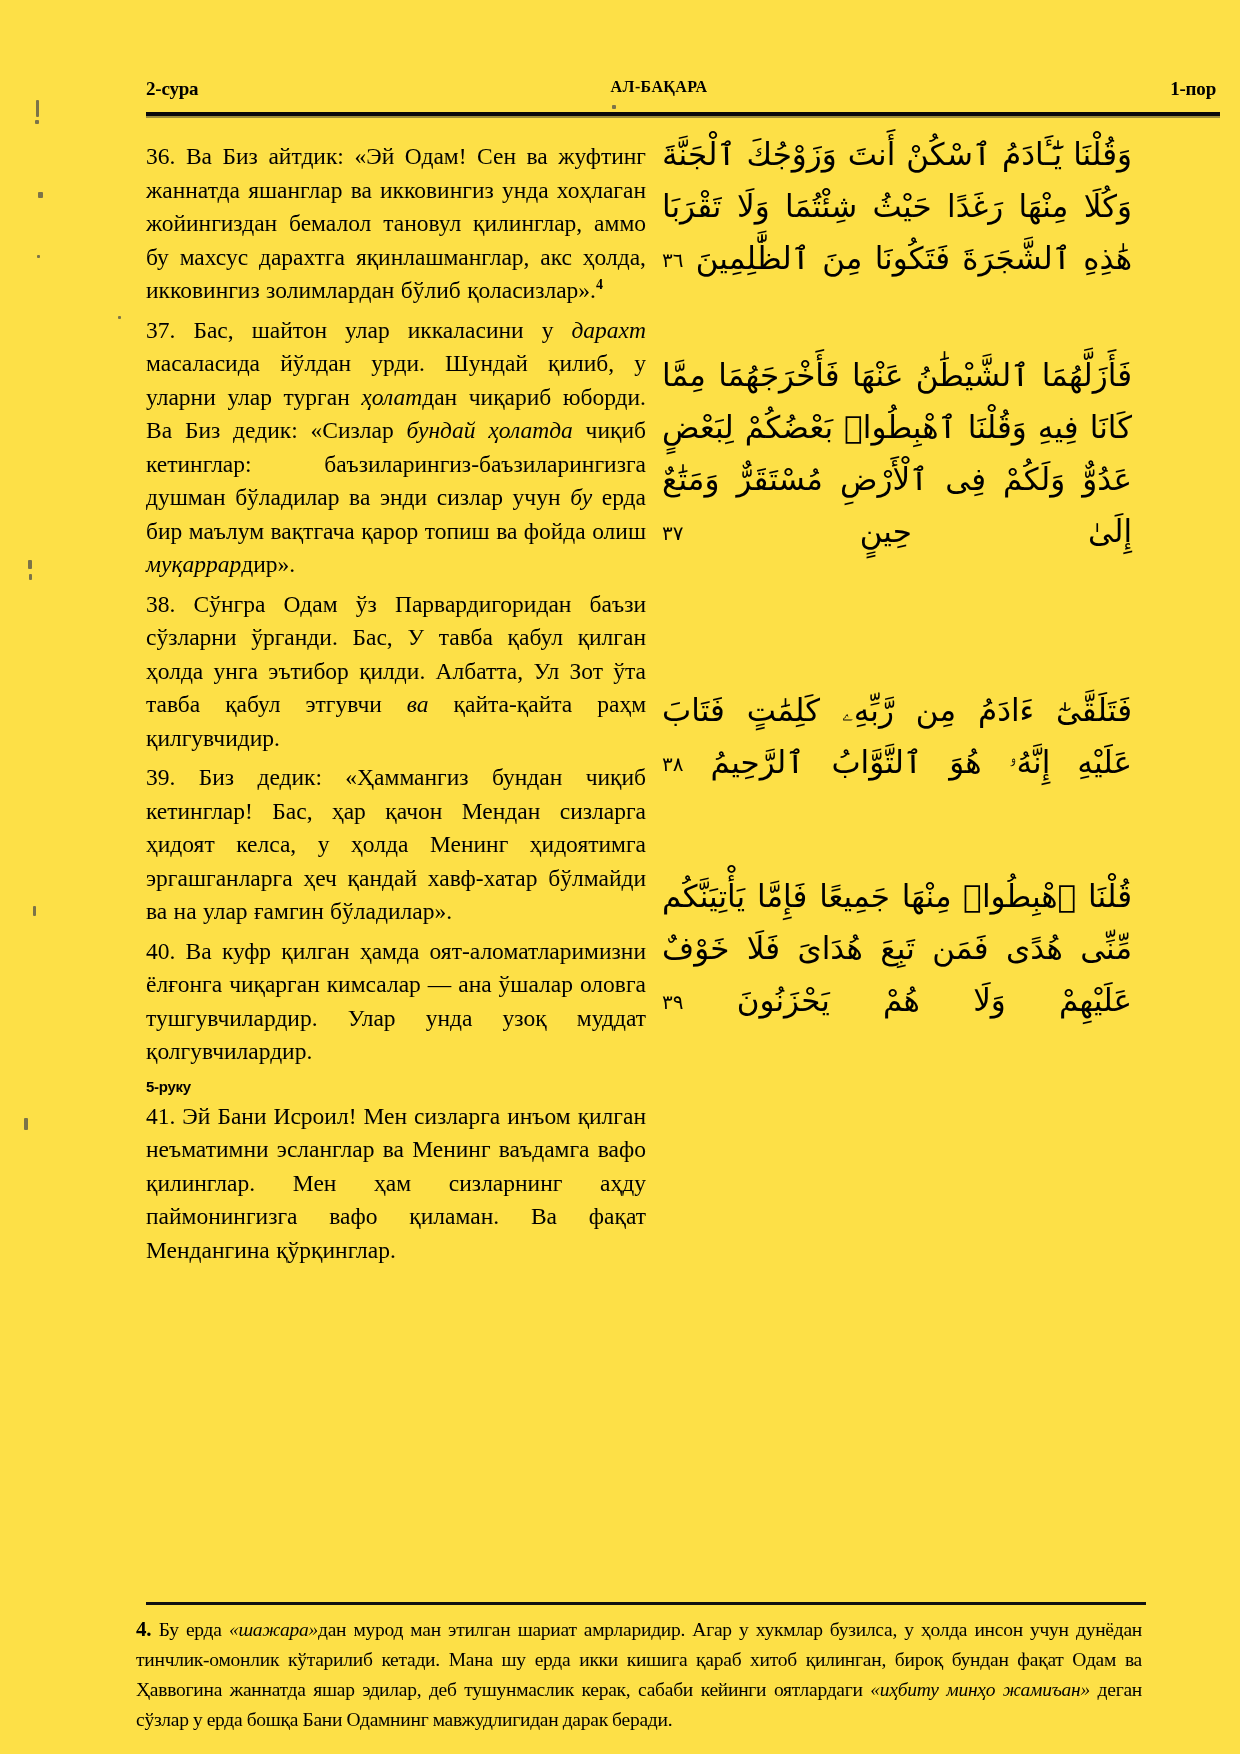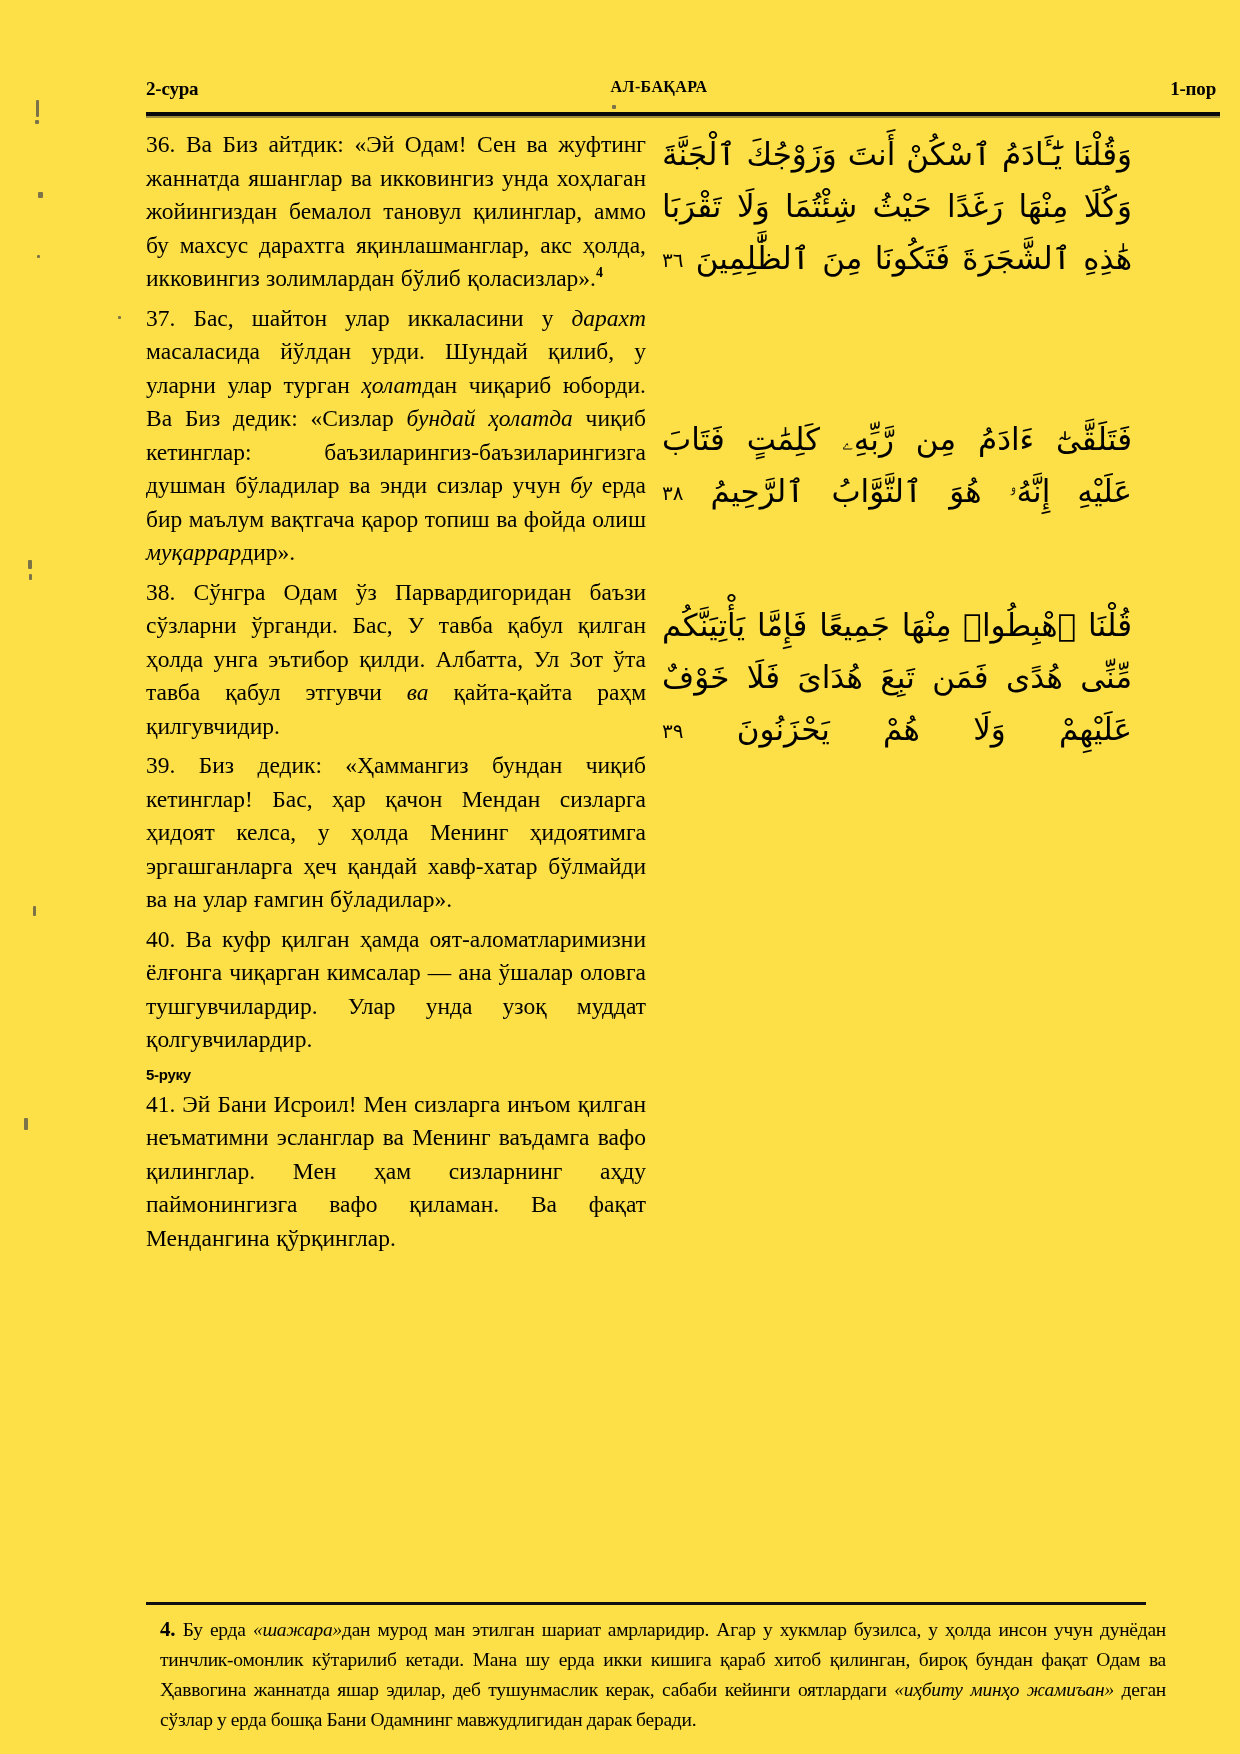--- a/index.html
+++ b/index.html
@@ -81,21 +81,21 @@
     top: 128px;
     width: 1010px;
   }
   .cols {
     position: relative;
     width: 100%;
   }
   .col-uz {
     position: absolute;
     left: 0;
-    top: 0;
+    top: 12px;
     width: 500px;
   }
   .col-ar {
     position: absolute;
     left: 516px;
     top: 0;
     width: 470px;
     direction: rtl;
   }
 
@@ -156,21 +156,21 @@
   .fn-rule {
     position: absolute;
     left: 146px;
     top: 1602px;
     width: 1000px;
     height: 3px;
     background: #111;
   }
   .footnote {
     position: absolute;
-    left: 160px;
+    left: 136px;
     top: 1614px;
     width: 1006px;
     font-family: "Liberation Serif", "DejaVu Serif", serif;
     font-size: 19.5px;
     line-height: 30px;
     text-align: justify;
     text-justify: inter-word;
     word-spacing: -0.4px;
     letter-spacing: -0.25px;
   }
@@ -236,20 +236,24 @@
 
       </div>
 
       <div class="col-ar">
 
         <div class="ar-block" style="margin-top:0px; min-height:195px;">
           <span>وَقُلْنَا يَٰٓـَٔادَمُ ٱسْكُنْ أَنتَ وَزَوْجُكَ ٱلْجَنَّةَ وَكُلَا مِنْهَا رَغَدًا حَيْثُ شِئْتُمَا وَلَا تَقْرَبَا هَٰذِهِ ٱلشَّجَرَةَ فَتَكُونَا مِنَ ٱلظَّٰلِمِينَ</span>
           <span class="aya-num">٣٦</span>
         </div>
 
+        <div class="ar-block" style="margin-top:26px; min-height:245px;">
+          <span>فَأَزَلَّهُمَا ٱلشَّيْطَٰنُ عَنْهَا فَأَخْرَجَهُمَا مِمَّا كَانَا فِيهِ وَقُلْنَا ٱهْبِطُوا۟ بَعْضُكُمْ لِبَعْضٍ عَدُوٌّ وَلَكُمْ فِى ٱلْأَرْضِ مُسْتَقَرٌّ وَمَتَٰعٌ إِلَىٰ حِينٍ</span>
+          <span class="aya-num">٣٧</span>
+        </div>
 
         <div class="ar-block" style="margin-top:90px; min-height:108px;">
           <span>فَتَلَقَّىٰٓ ءَادَمُ مِن رَّبِّهِۦ كَلِمَٰتٍ فَتَابَ عَلَيْهِ إِنَّهُۥ هُوَ ٱلتَّوَّابُ ٱلرَّحِيمُ</span>
           <span class="aya-num">٣٨</span>
         </div>
 
         <div class="ar-block" style="margin-top:78px; min-height:160px;">
           <span>قُلْنَا ٱهْبِطُوا۟ مِنْهَا جَمِيعًا فَإِمَّا يَأْتِيَنَّكُم مِّنِّى هُدًى فَمَن تَبِعَ هُدَاىَ فَلَا خَوْفٌ عَلَيْهِمْ وَلَا هُمْ يَحْزَنُونَ</span>
           <span class="aya-num">٣٩</span>
         </div>

